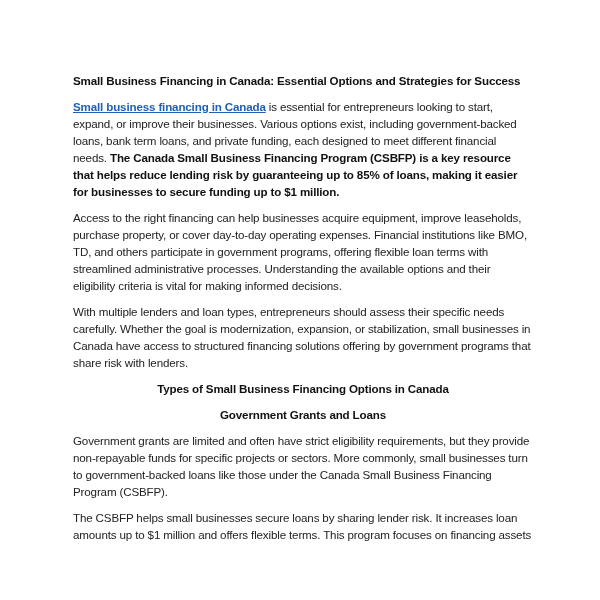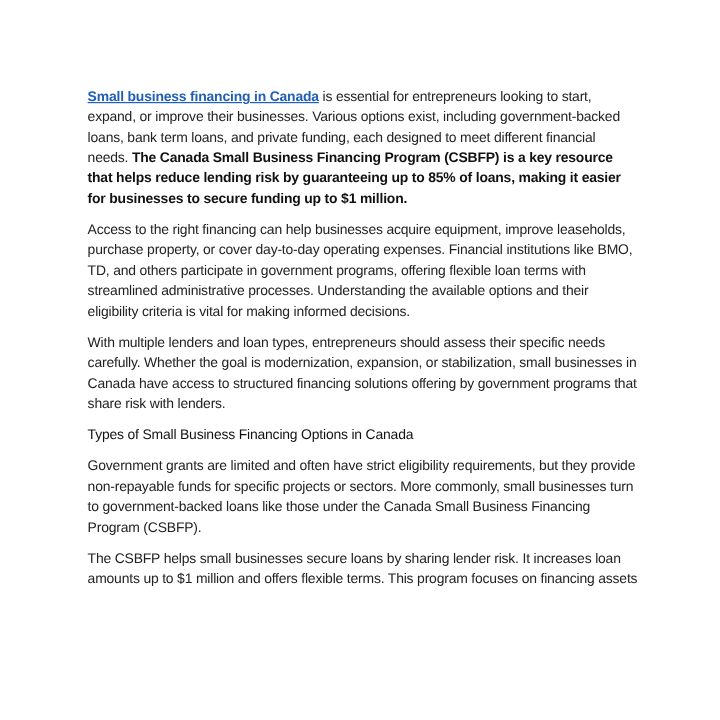--- a/index.html
+++ b/index.html
@@ -6,32 +6,34 @@
     body { width: 600px; height: 600px; overflow: hidden; position: relative; }
     .page {
       position: absolute; left: 73px; top: 72px; width: 460px;
       font-family: "Liberation Sans", sans-serif;
       font-size: 11.6px; line-height: 17px; color: #222222;
       letter-spacing: -0.15px;
     }
     .title { font-weight: bold; margin: 0 0 9px 0; color: #111; }
     p { margin: 0 0 9px 0; }
     .bold { font-weight: bold; color: #111; }
-    h2 { font-size: 11.6px; font-weight: normal; margin: 0 0 9px 0; color: #111; line-height: 17px; }
+    h2 { font-size: 11.6px; font-weight: bold; margin: 0 0 9px 0; color: #111; line-height: 17px; text-align: center; }
     a.link { color: #1f5fb5; text-decoration: underline; font-weight: bold; }
   </style>
 </head>
 <body>
 
 <div class="page">
+  <div class="title">Small Business Financing in Canada: Essential Options and Strategies for Success</div>
 
   <p>
     <a class="link" href="#">Small business financing in Canada</a><span> is essential for entrepreneurs looking to start, expand, or improve their businesses. Various options exist, including government-backed loans, bank term loans, and private funding, each designed to meet different financial needs. </span><span class="bold">The Canada Small Business Financing Program (CSBFP) is a key resource that helps reduce lending risk by guaranteeing up to 85% of loans, making it easier for businesses to secure funding up to $1 million.</span>
   </p>
 
   <p>Access to the right financing can help businesses acquire equipment, improve leaseholds, purchase property, or cover day-to-day operating expenses. Financial institutions like BMO, TD, and others participate in government programs, offering flexible loan terms with streamlined administrative processes. Understanding the available options and their eligibility criteria is vital for making informed decisions.</p>
   <p>With multiple lenders and loan types, entrepreneurs should assess their specific needs carefully. Whether the goal is modernization, expansion, or stabilization, small businesses in Canada have access to structured financing solutions offering by government programs that share risk with lenders.</p>
 
   <h2>Types of Small Business Financing Options in Canada</h2>
 
+  <h2>Government Grants and Loans</h2>
   <p>Government grants are limited and often have strict eligibility requirements, but they provide non-repayable funds for specific projects or sectors. More commonly, small businesses turn to government-backed loans like those under the Canada Small Business Financing Program (CSBFP).</p>
   <p>The CSBFP helps small businesses secure loans by sharing lender risk. It increases loan amounts up to $1 million and offers flexible terms. This program focuses on financing assets</p>
 </div>
 
 </body></html>

